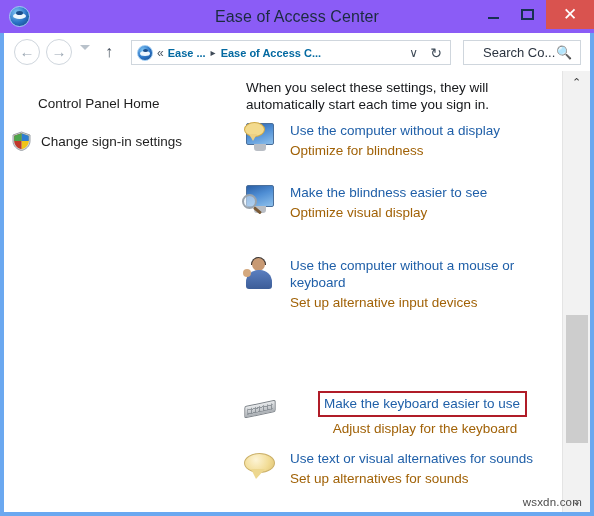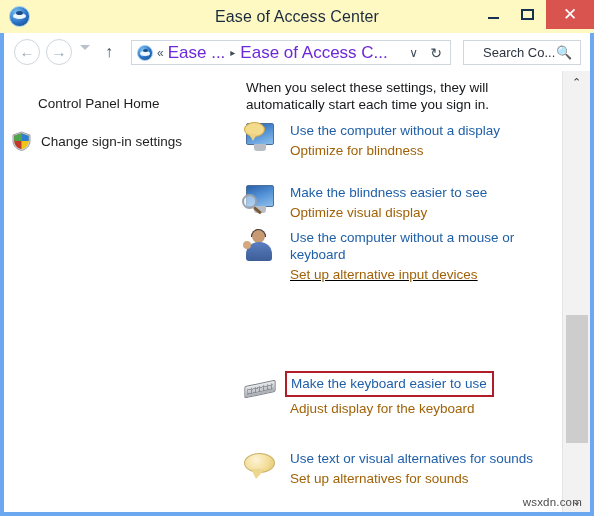--- a/index.html
+++ b/index.html
@@ -20,21 +20,21 @@
     background: #6ba8f0;
     box-sizing: border-box;
     overflow: hidden;
   }
 
   
   .titlebar {
     position: absolute;
     left: 0; top: 0;
     width: 594px; height: 33px;
-    background: #fef9c3;
+    background: #8b5cf6;
   }
   .app-icon {
     position: absolute;
     left: 9px; top: 6px;
     width: 21px; height: 21px;
   }
   .ea-globe {
     width: 21px; height: 21px;
     border-radius: 50%;
     background: radial-gradient(circle at 35% 30%, #7fc6f5 0%, #2a72c4 55%, #14427d 100%);
@@ -163,23 +163,24 @@
   }
   .crumb-icon .ea-globe:after {
     left: 5px; top: 3px; width: 5px; height: 3px;
   }
   .crumb-sep {
     color: #4b5663;
     font-size: 12px;
     margin: 0 4px;
   }
   .crumb-txt {
-    color: #6d28d9;
-    font-size: 17px;
+    color: #0369a1;
+    font-size: 11px;
     white-space: nowrap;
+    font-weight: bold;
   }
   .crumb-arrow {
     color: #3e4a57;
     font-size: 10px;
     margin: 0 5px;
   }
   .crumb-chev {
     position: absolute;
     right: 32px; top: 4px;
     color: #3e4a57;
@@ -581,35 +582,35 @@
           <div class="ic-stand"></div>
           <div class="ic-magnifier"></div>
           <div class="ic-maghandle"></div>
         </div>
         <div class="item-body">
           <a class="item-link">Make the blindness easier to see</a>
           <div class="item-desc">Optimize visual display</div>
         </div>
       </div>
 
-      <div class="item" style="top:158px;text-decoration:underline;">
+      <div class="item" style="top:186px;">
         <div class="item-icon">
           <div class="ic-person-hair"></div>
           <div class="ic-person-head"></div>
           <div class="ic-person-body"></div>
           <div class="ic-person-hand"></div>
         </div>
         <div class="item-body">
           <a class="item-link">Use the computer without a mouse or keyboard</a>
           <div class="item-desc">Set up alternative input devices</div>
         </div>
       </div>
 
 
-      <div class="item" style="top:302px;">
+      <div class="item" style="top:322px;text-align:center;">
         <div class="item-icon">
           <div class="ic-keyboard"></div>
         </div>
         <div class="item-body">
           <a class="item-link highlight">Make the keyboard easier to use</a>
           <div class="item-desc">Adjust display for the keyboard</div>
         </div>
       </div>
 
       <div class="item" style="top:378px;">

